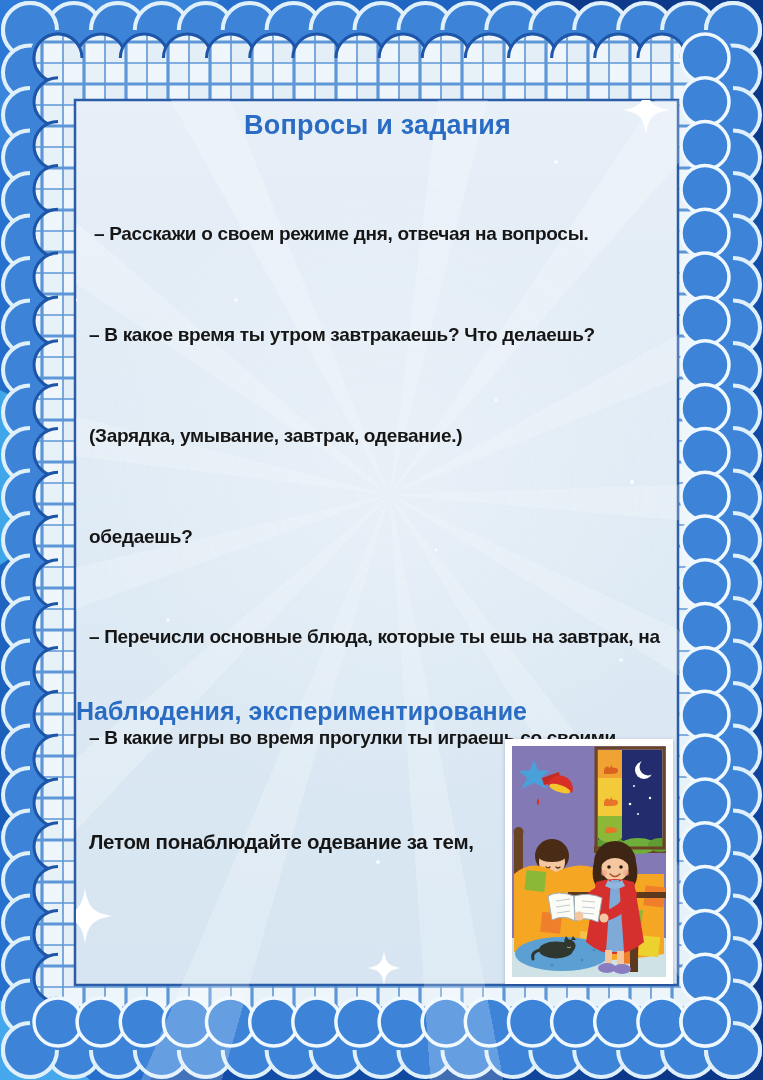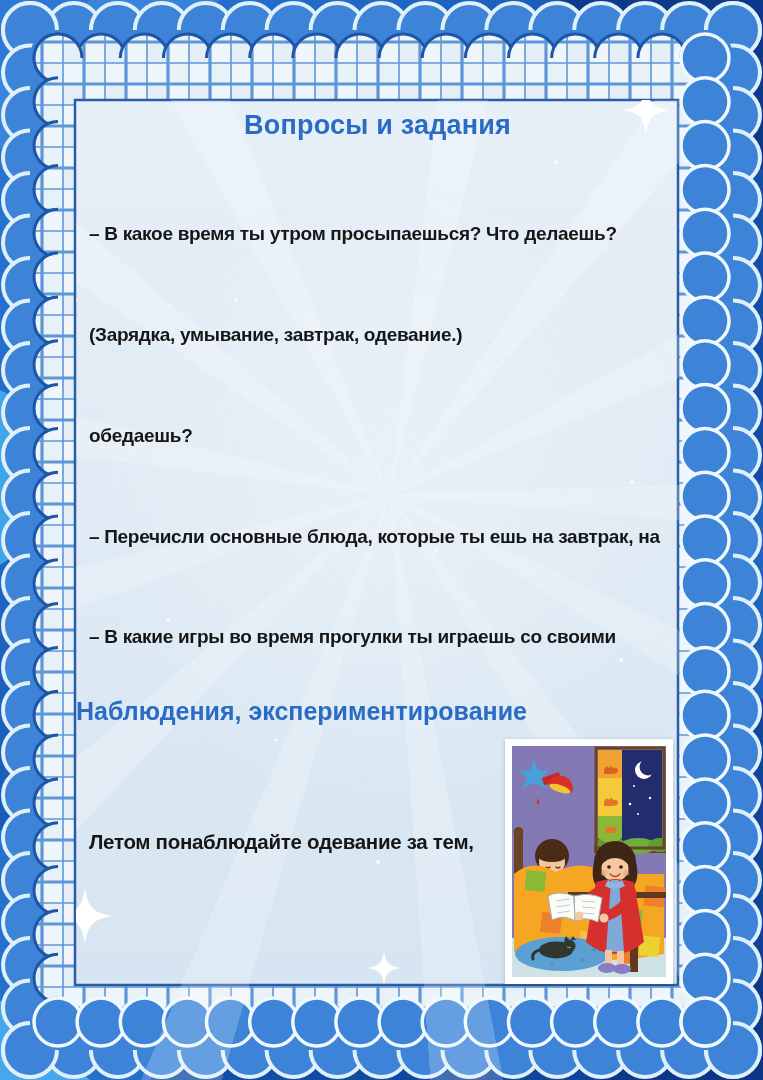--- a/index.html
+++ b/index.html
@@ -275,21 +275,22 @@
           <circle cx="200" cy="640" r="1.6"></circle>
         <circle cx="360" cy="450" r="1.6"></circle>
           <circle cx="500," cy="200" r="1.6"></circle>
       </g>
     </g>
   </svg>
 
   <h1 class="title">Вопросы и задания</h1>
 
   <div class="qlines">
-    <div>– В какое время ты утром просыпаешься? Что делаешь?</div>
+    <div> – Расскажи о своем режиме дня, отвечая на вопросы.</div>
+    <div>– В какое время ты утром завтракаешь? Что делаешь?</div>
     <div>(Зарядка, умывание, завтрак, одевание.)</div>
     <div>обедаешь?</div>
     <div>– Перечисли основные блюда, которые ты ешь на завтрак, на</div>
     <div>– В какие игры во время прогулки ты играешь со своими</div>
     
     
     
     
     
     

